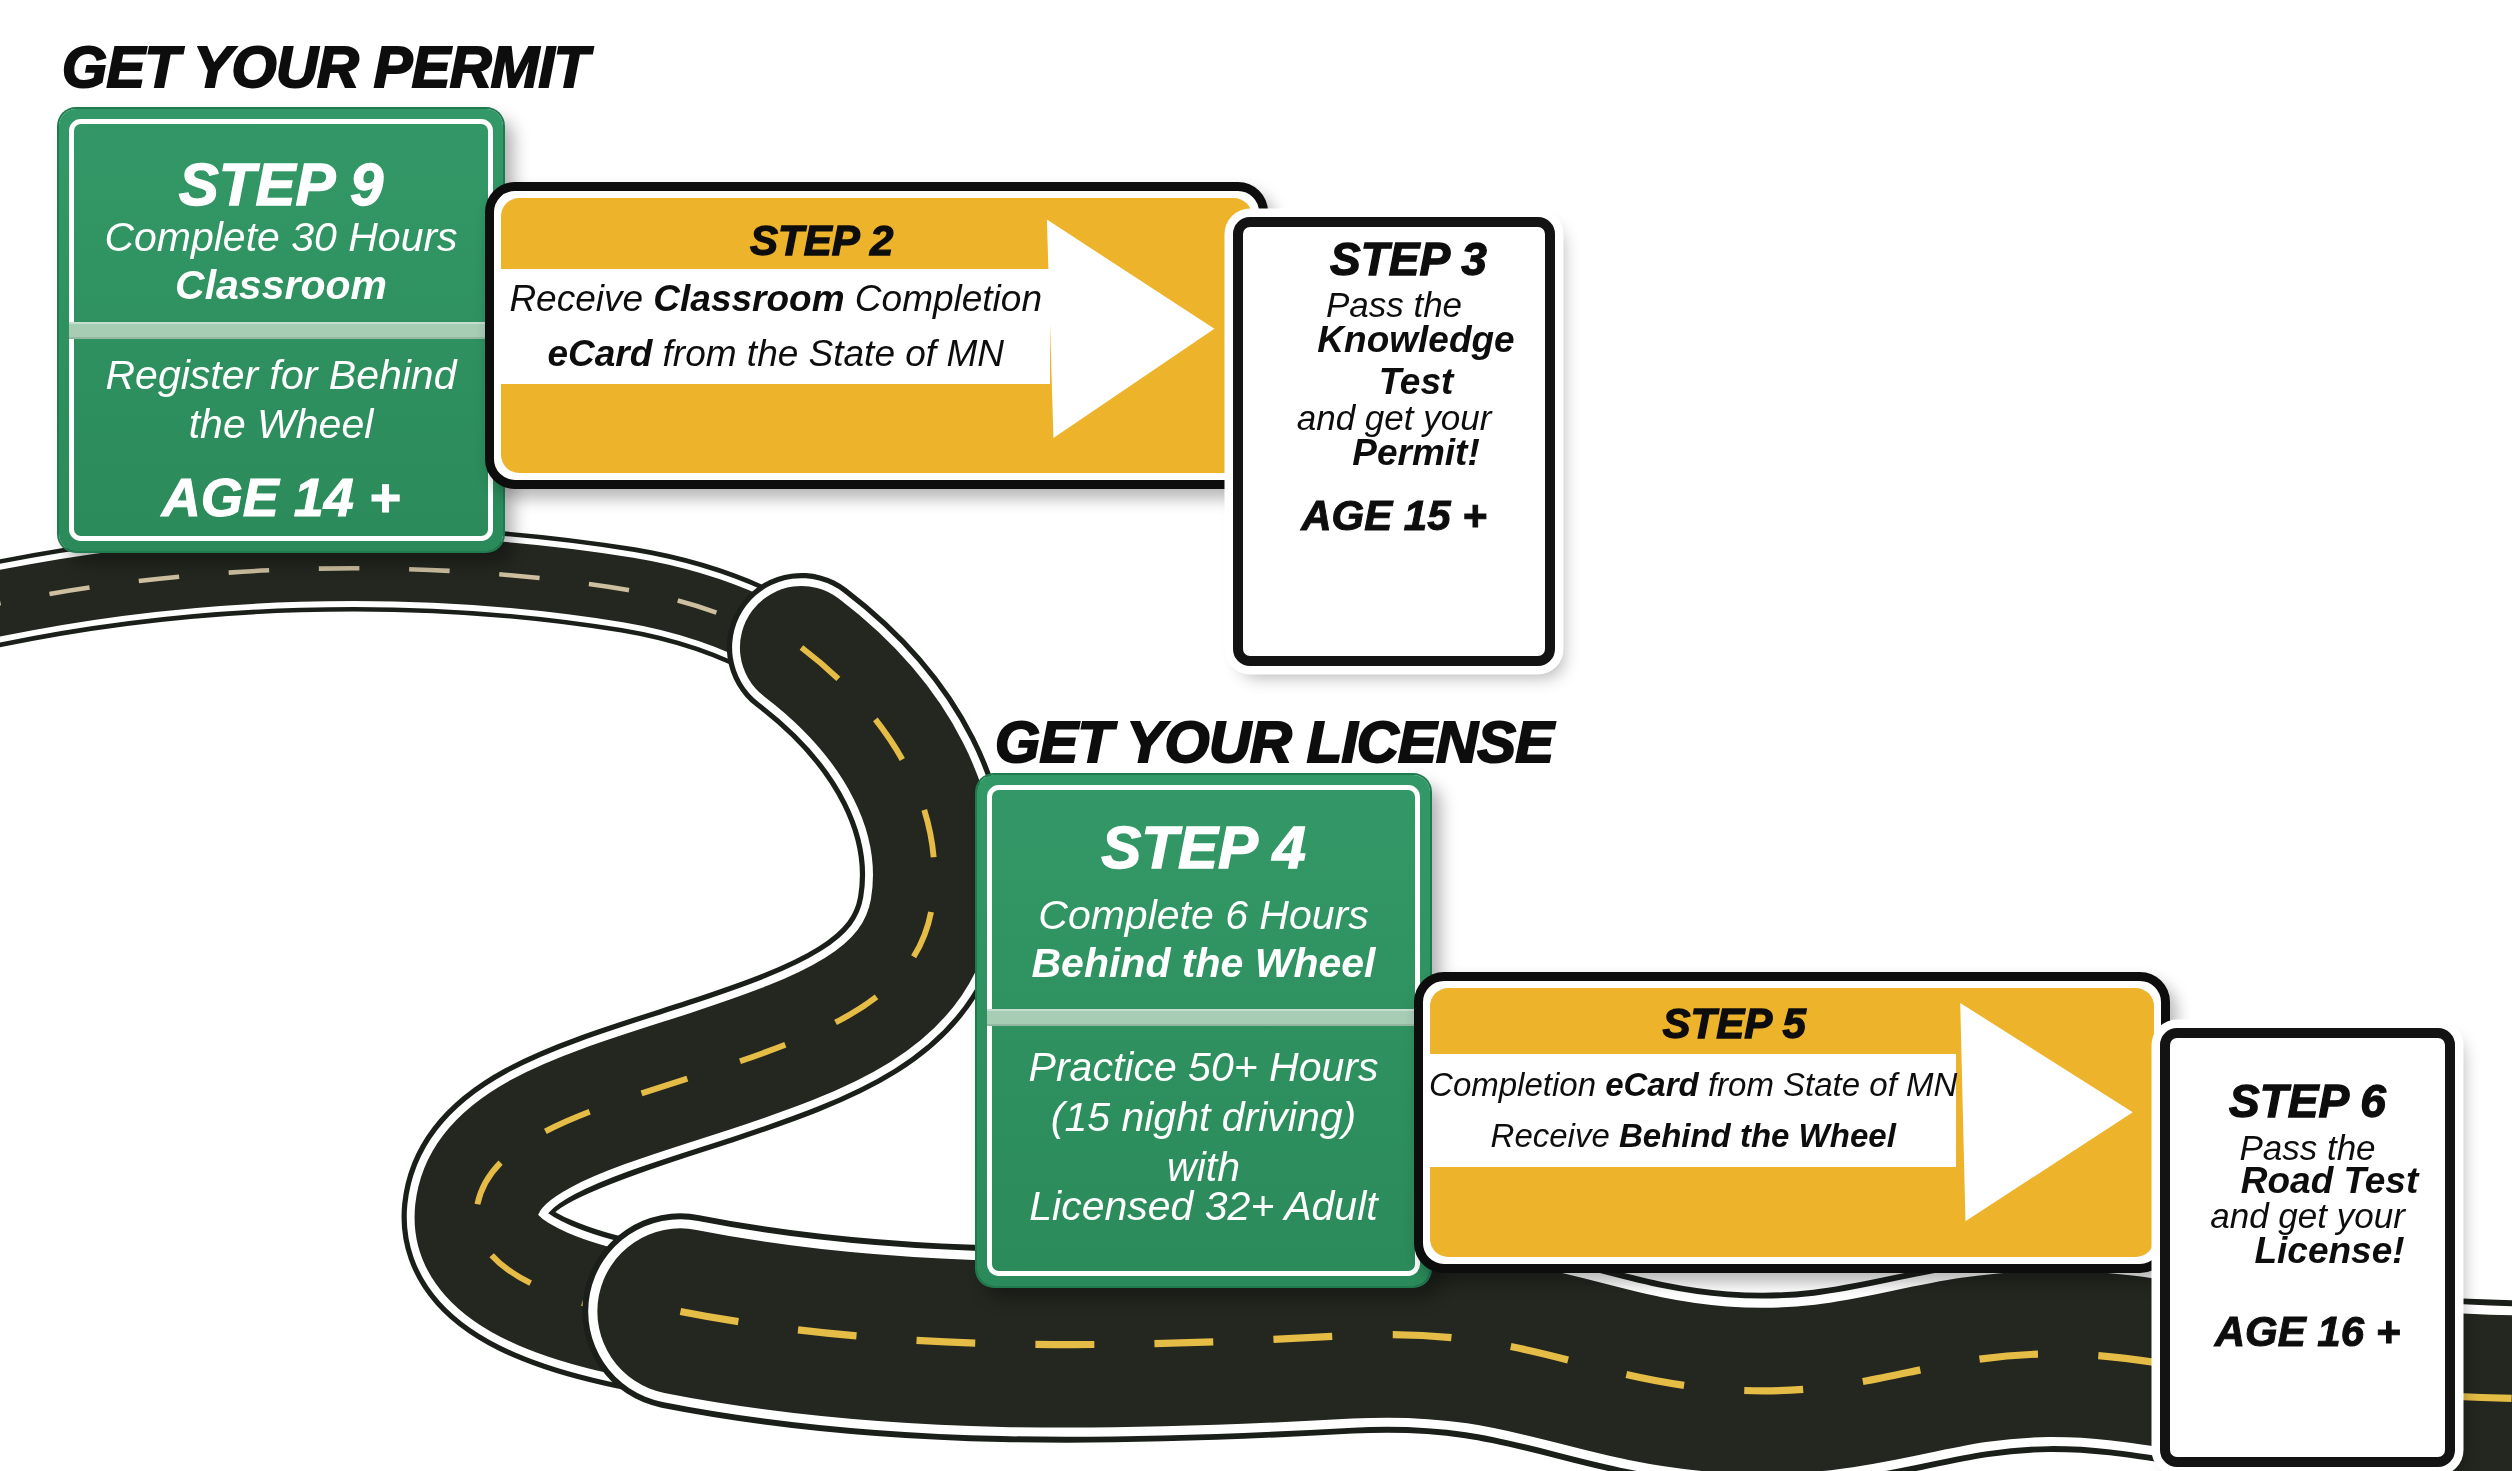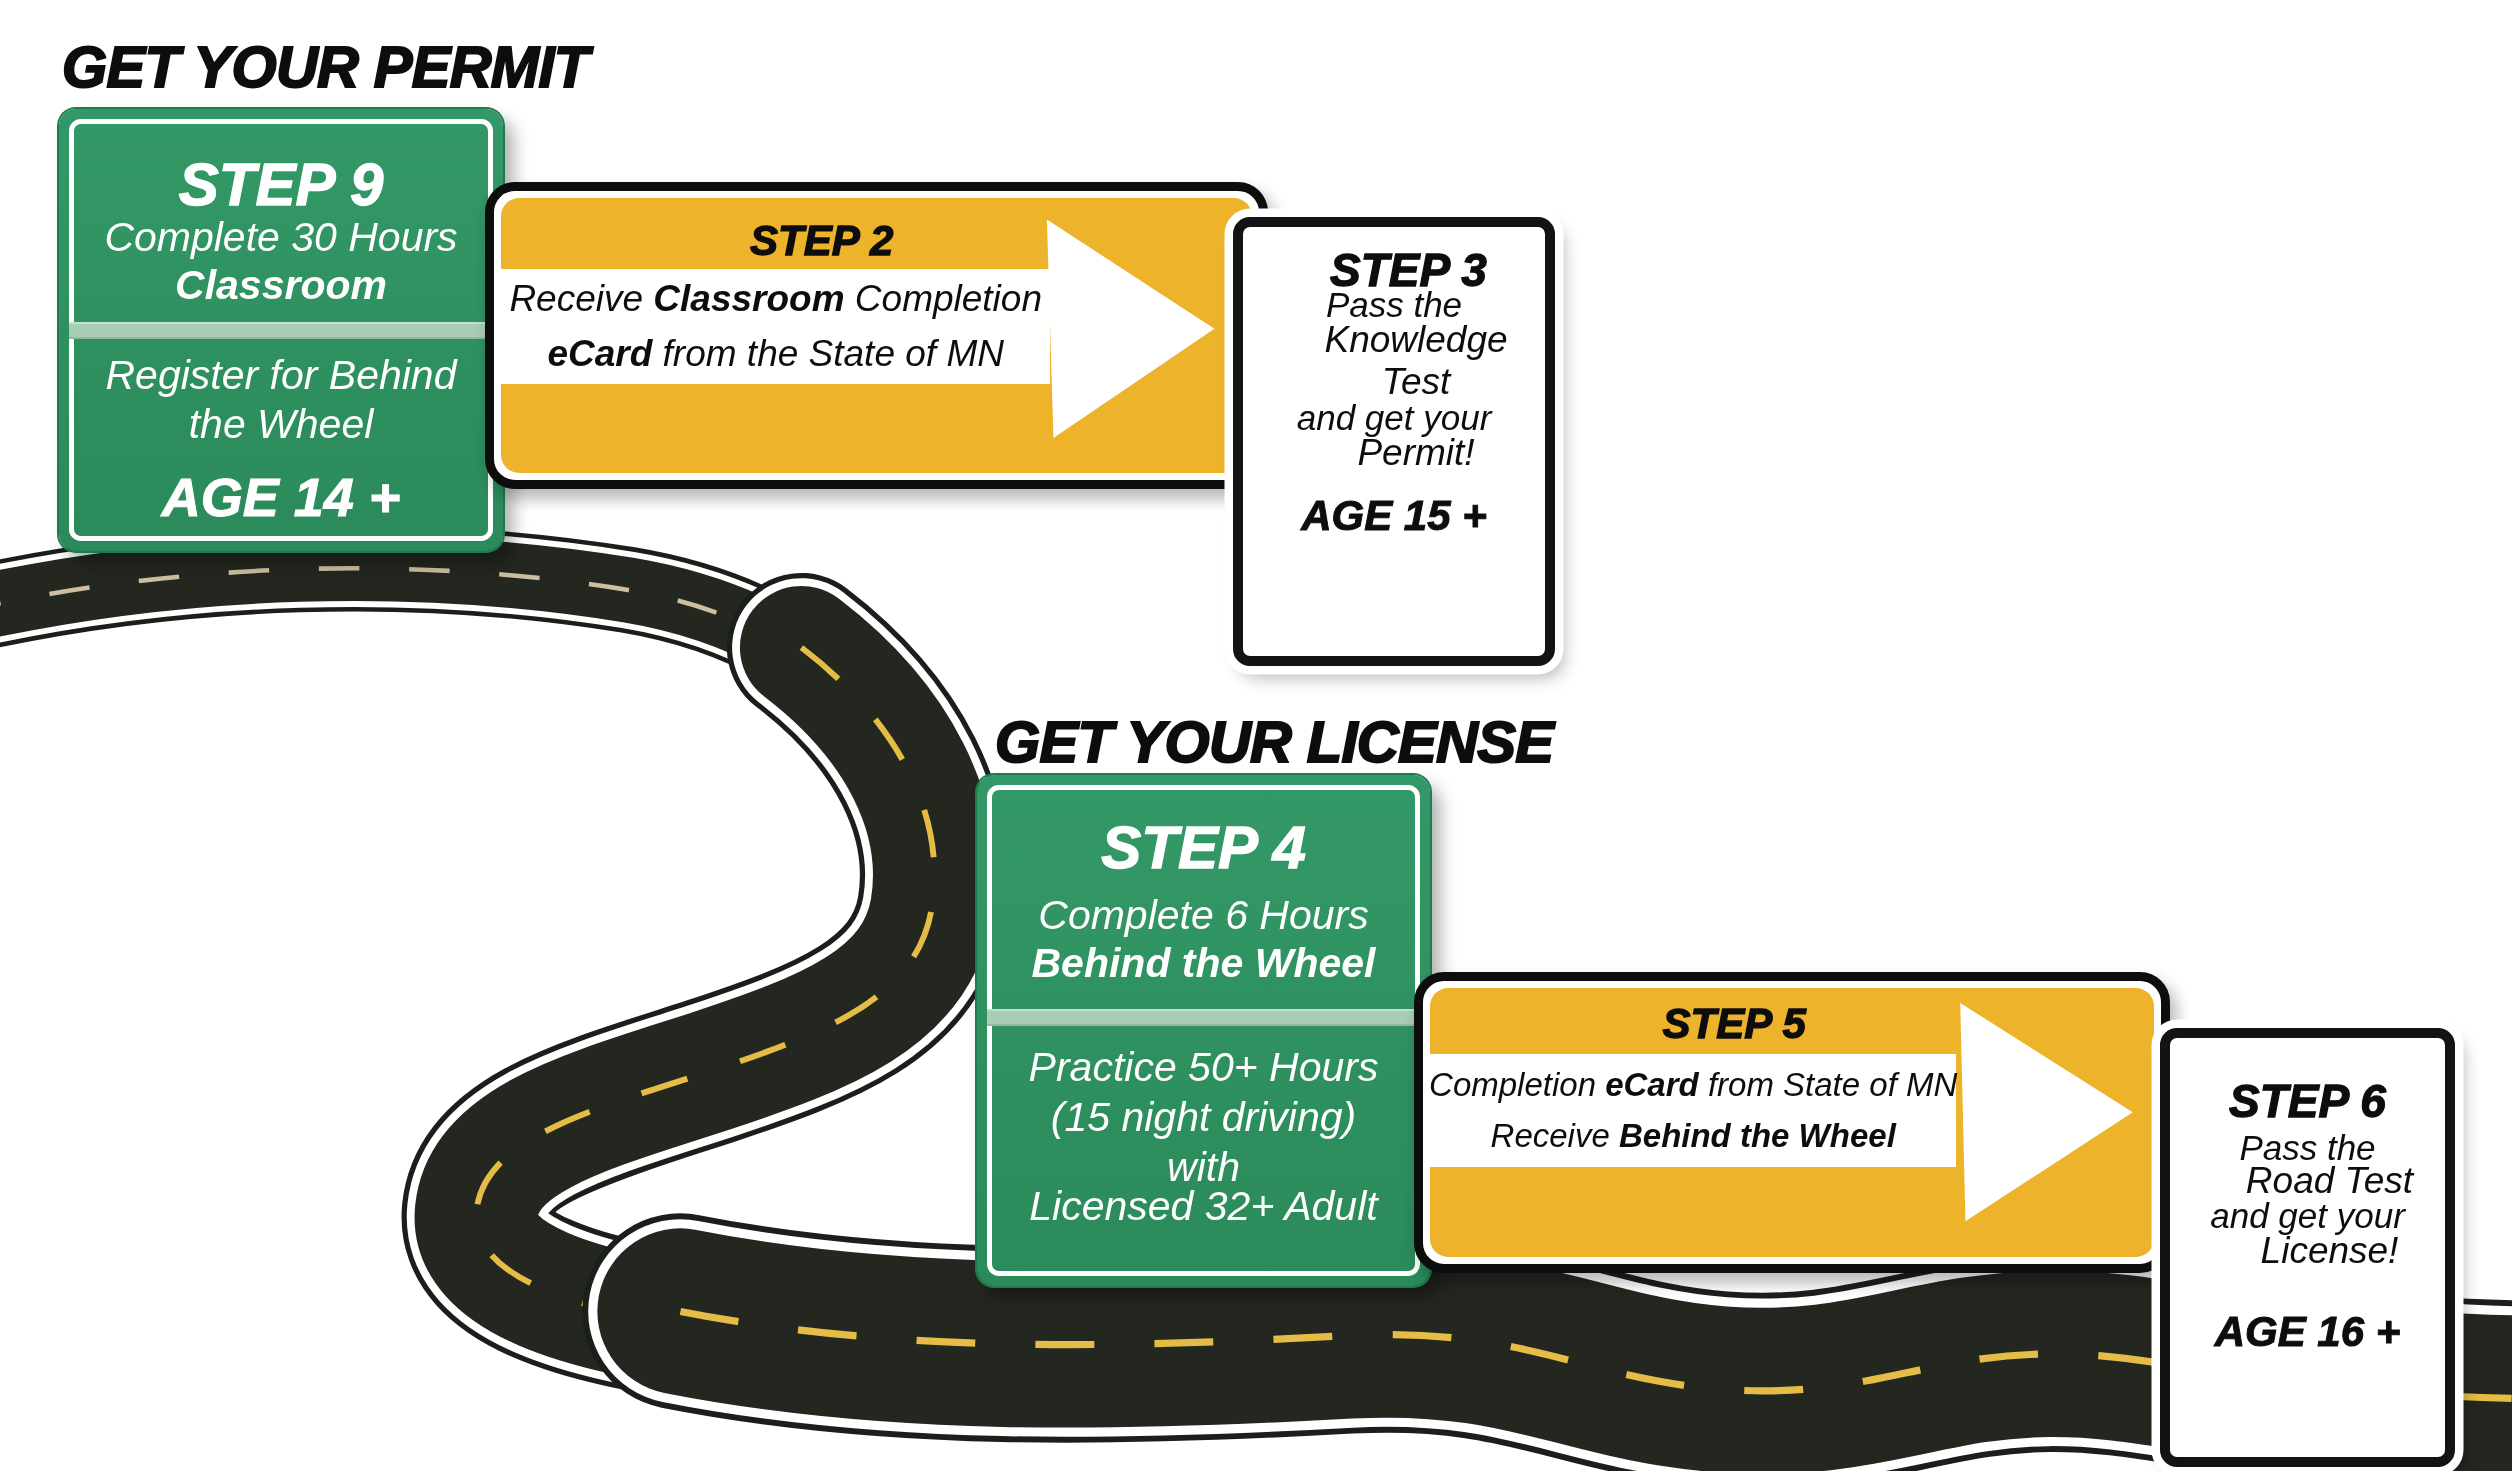--- a/index.html
+++ b/index.html
@@ -47,21 +47,21 @@
   .band5 .band-line{font-size:33px;}
   .arrow-svg{position:absolute;overflow:visible;}
   
   .wbox{
     position:absolute;background:#ffffff;border:10.5px solid #131313;border-radius:17px;
     box-shadow:0 0 0 8.5px #ffffff, 7.9px 10.5px 17px rgba(0,0,0,.30);
   }
   .wbox .tl{color:#0d0d0d;}
   .w-title{font-size:46px;font-weight:bold;font-style:italic;-webkit-text-stroke:1.3px #0d0d0d;}
   .w-body{font-size:35px;font-style:italic;}
-  .w-bold{font-size:37px;font-weight:normal;font-style:italic;margin-left:44px;}
+  .w-bold{font-size:37px;font-weight:bold;font-style:italic;margin-left:44px;}
   .w-age{font-size:42px;font-weight:bold;font-style:italic;-webkit-text-stroke:1px #0d0d0d;}
   
   .road-svg{position:absolute;left:0;top:0;width:2512px;height:1471px;}
 </style>
 </head>
 <body>
 
 <div class="canvas">
 
   <svg class="road-svg" viewBox="0 0 3840 2249" aria-hidden="true">
@@ -108,21 +108,21 @@
     <svg class="arrow-svg" style="left:547px;top:21.6px;" width="178" height="229" viewBox="0 0 272 350">
       <polygon points="9,10 265,177 19,344" fill="#ffffff"></polygon>
     </svg>
     <div class="band" style="left:7.2px;top:78px;width:549px;height:115px;">
       <div class="band-line"><span>Receive </span><span class="bb">Classroom</span><span> Completion</span></div>
       <div class="band-line"><span class="bb">eCard</span><span> from the State of MN</span></div>
     </div>
   </div>
 
   <div class="wbox" style="left:1233px;top:217px;width:302px;height:429px;">
-    <div class="tl w-title" style="top:16px;padding-left:29px;">STEP 3</div>
+    <div class="tl w-title" style="top:5px;padding-left:29px;">STEP 3</div>
     <div class="tl w-body" style="top:58px;">Pass the</div>
     <div class="tl w-bold" style="top:92px;">Knowledge</div>
     <div class="tl w-bold" style="top:134px;">Test</div>
     <div class="tl w-body" style="top:171px;">and get your</div>
     <div class="tl w-bold" style="top:205px;">Permit!</div>
     <div class="tl w-age" style="top:265px;">AGE 15 +</div>
   </div>
 
   <div class="green-sign" style="left:977px;top:775px;width:453px;height:511px;">
     <div class="sign-outline"></div>

